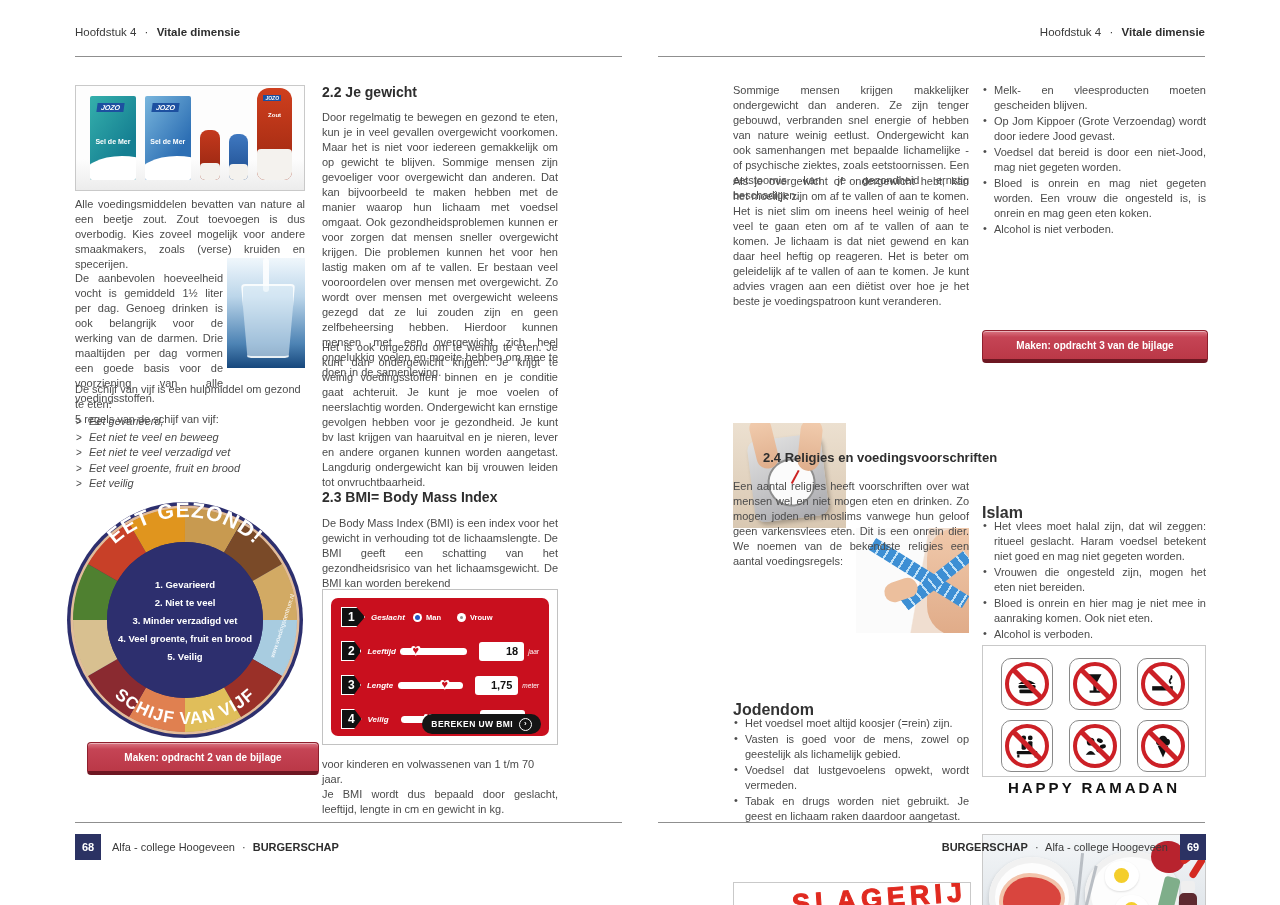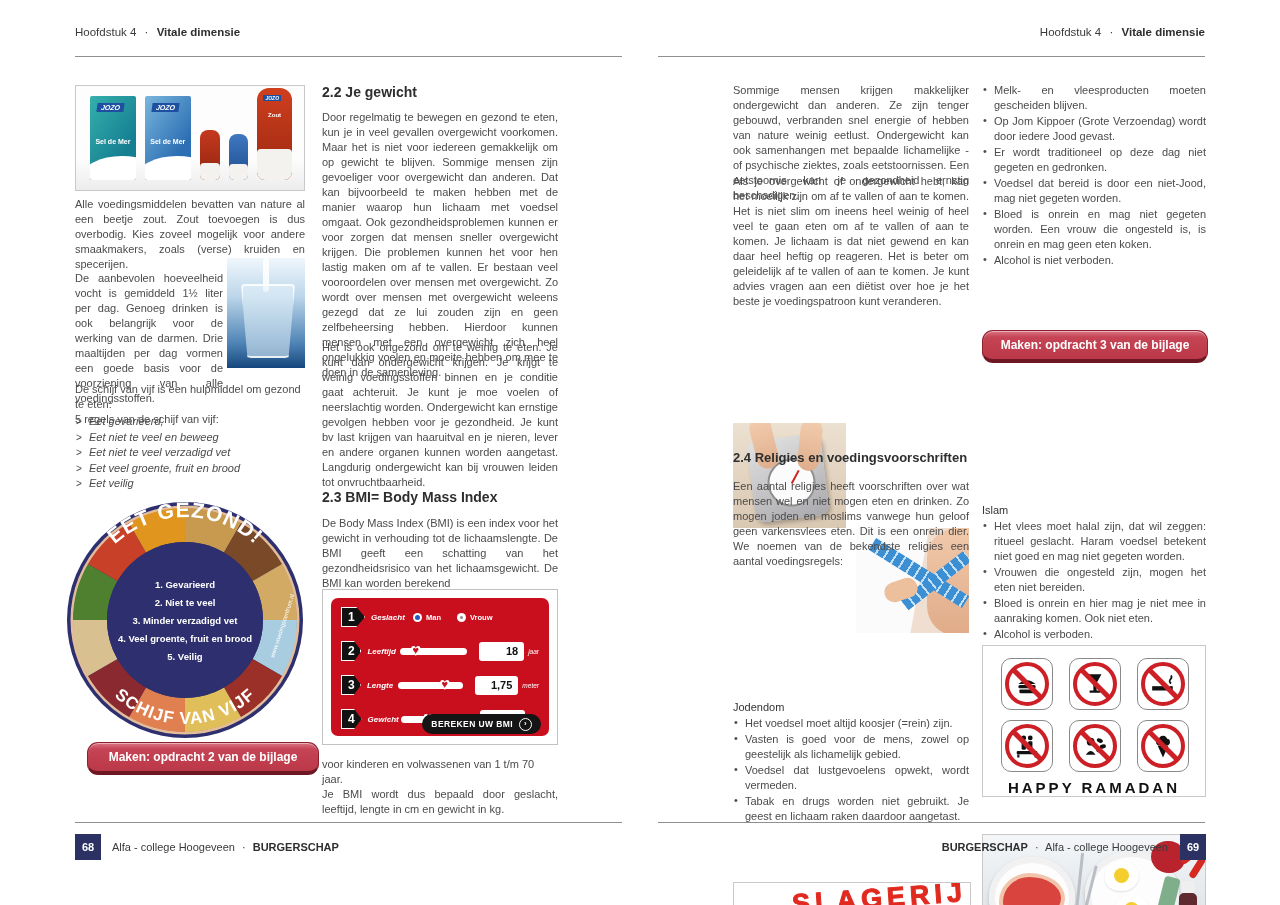--- a/index.html
+++ b/index.html
@@ -2,34 +2,34 @@
 <html><head>
 <meta charset="utf-8">
 <style>
   html,body{margin:0;padding:0;background:#fff;}
   .sheet{position:relative;width:1280px;height:905px;background:#ffffff;overflow:hidden;
          font-family:"Liberation Sans",sans-serif;color:#4b4b4b;}
   .abs{position:absolute;}
   .body-text{font-size:11px;line-height:15px;text-align:justify;color:#4b4b4b;}
   .h2{font-size:14px;font-weight:bold;color:#2e2e2e;}
   .h2.small{font-size:13px;white-space:nowrap;}
-  .subhead{font-size:11px;font-weight:normal;color:#333;}
+  .subhead{font-size:16px;font-weight:bold;color:#333;}
   .rule{height:1px;background:#8f8f8f;}
   .hdr{font-size:11.5px;color:#3a3a3a;}
   .hdr b{color:#2e2e2e;}
   ul.blist{list-style:none;margin:0;padding:0;}
   ul.blist li{position:relative;padding-left:12px;margin:0 0 1px 0;font-size:11px;line-height:15px;text-align:justify;}
   ul.blist li::before{content:"•";position:absolute;left:1px;top:-1px;font-size:11px;color:#4b4b4b;}
   ul.rules{list-style:none;margin:0;padding:0;}
   ul.rules li{position:relative;padding-left:14px;font-size:11px;line-height:15.5px;font-style:italic;color:#4b4b4b;}
   ul.rules li::before{content:">";position:absolute;left:1px;font-style:normal;font-size:10px;color:#4b4b4b;}
   .task-banner{background:linear-gradient(#da7683 0%,#c54455 22%,#ba3847 100%);
-    border:1px solid #8e1f2d;border-bottom:4px solid #6d1722;border-radius:11px;
+    border:1px solid #8e1f2d;border-bottom:4px solid #6d1722;border-radius:4px;
     box-shadow:inset 0 1px 0 rgba(255,255,255,.45);
-    color:#fff;font-weight:bold;font-size:12px;display:flex;align-items:center;justify-content:center;}
+    color:#fff;font-weight:bold;font-size:10px;display:flex;align-items:center;justify-content:center;}
   .pagenum{width:26px;height:26px;background:#2b3263;color:#fff;font-weight:bold;font-size:11px;
     display:flex;align-items:center;justify-content:center;}
   .foot-text{font-size:11px;color:#3a3a3a;}
   .foot-text b{color:#2e2e2e;}
   .photo-frame{border:1px solid #c9c9c9;background:#fff;}
 
   
   .jozo-wrap{display:flex;align-items:flex-end;gap:9px;padding:9px 12px 10px 14px;
     background:linear-gradient(#fdfdfd 70%,#ececec 100%);}
   .jozo-box{width:58px;height:84px;border-radius:2px;position:relative;overflow:hidden;}
@@ -261,21 +261,21 @@
           <span class="heart" style="left:58%;">
               <span class="ho">♥</span>
               <span class="hi">♥</span>
             </span>
         </span>
         <span class="vbox">1,75</span>
         <span class="unit">meter</span>
       </div>
       <div class="bmi-row" style="top:110px;">
         <div class="bmi-badge">4</div>
-        <span class="bmi-label">Gewicht</span>
+        <span class="bmi-label">Veilig</span>
         <span class="track">
           <span class="heart" style="left:28%;">
               <span class="ho">♥</span>
               <span class="hi">♥</span>
             </span>
         </span>
         <span class="vbox">80,0</span>
         <span class="unit">kilo</span>
       </div>
       <div class="bmi-btn">
@@ -318,40 +318,39 @@
     <div class="foot" style="left:66px;top:-4px;transform:rotate(6deg);"></div>
   </div>
 
   <div class="abs tape-photo" style="left:856px;top:313px;width:113px;height:105px;">
     <div class="torso"></div>
     <div class="tape" style="left:8px;top:38px;width:110px;height:14px;transform:rotate(32deg);"></div>
     <div class="tape" style="left:40px;top:46px;width:80px;height:13px;transform:rotate(-38deg);"></div>
     <div class="hand" style="left:28px;top:52px;transform:rotate(-18deg);"></div>
   </div>
 
-  <div class="abs h2 small" style="left:733px;top:450px;">2.4  Religies en voedingsvoorschriften</div>
+  <div class="abs h2 small" style="left:733px;top:450px;padding-left:30px;">2.4  Religies en voedingsvoorschriften</div>
   <div class="abs body-text" style="left:733px;top:479px;width:236px;">Een aantal religies heeft voorschriften over wat mensen wel en niet mogen eten en drinken. Zo mogen joden en moslims vanwege hun geloof geen varkensvlees eten. Dit is een onrein dier. We noemen van de bekendste religies een aantal voedingsregels:</div>
 
   <div class="abs cartoon photo-frame" style="left:733px;top:562px;width:236px;height:132px;">
     <div class="slagerij">SLAGERIJ</div>
 
   </div>
 
   <div class="abs subhead" style="left:733px;top:701px;">Jodendom</div>
   <ul class="blist abs" style="left:733px;top:716px;width:236px;">
     <li>Het voedsel moet altijd koosjer (=rein) zijn.</li>
     <li>Vasten is goed voor de mens, zowel op geestelijk als lichamelijk gebied.</li>
     <li>Voedsel dat lustgevoelens opwekt, wordt vermeden.</li>
     <li>Tabak en drugs worden niet gebruikt. Je geest en lichaam raken daardoor aangetast.</li>
   </ul>
 
   <ul class="blist abs" style="left:982px;top:83px;width:224px;">
     <li>Melk- en vleesproducten moeten gescheiden blijven.</li>
     <li>Op Jom Kippoer (Grote Verzoendag) wordt door iedere Jood gevast.</li>
-    <li>Er wordt traditioneel op deze dag niet gegeten en gedronken.</li>
     <li>Voedsel dat bereid is door een niet-Jood, mag niet gegeten worden.</li>
     <li>Bloed is onrein en mag niet gegeten worden. Een vrouw die ongesteld is, is onrein en mag geen eten koken.</li>
     <li>Alcohol is niet verboden.</li>
   </ul>
 
   <div class="abs task-banner" style="left:982px;top:330px;width:224px;height:28px;">Maken: opdracht 3 van de bijlage</div>
 
   <div class="abs food-photo photo-frame" style="left:982px;top:380px;width:224px;height:110px;box-sizing:border-box;">
     <div class="plate" style="left:6px;top:22px;width:86px;height:80px;"></div>
     <div class="steak" style="left:16px;top:38px;"></div>
@@ -373,21 +372,21 @@
   </div>
 
   <div class="abs subhead" style="left:982px;top:504px;">Islam</div>
   <ul class="blist abs" style="left:982px;top:519px;width:224px;">
     <li>Het vlees moet halal zijn, dat wil zeggen: ritueel geslacht. Haram voedsel betekent niet goed en mag niet gegeten worden.</li>
     <li>Vrouwen die ongesteld zijn, mogen het eten niet bereiden.</li>
     <li>Bloed is onrein en hier mag je niet mee in aanraking komen. Ook niet eten.</li>
     <li>Alcohol is verboden.</li>
   </ul>
 
-  <div class="abs ramadan photo-frame" style="left:982px;top:645px;width:224px;height:152px;">
+  <div class="abs ramadan photo-frame" style="left:982px;top:645px;width:224px;height:132px;">
     <div class="ram-grid">
       <div class="ram-tile">
         <svg width="26" height="26" viewBox="0 0 24 24" fill="#111">
           <path d="M4 12 q8 -7 16 0 z"></path>
             <rect x="4" y="13" width="16" height="3" rx="1.5"></rect>
             <rect x="5" y="17" width="14" height="3.5" rx="1"></rect>
         </svg>
         <div class="ban"></div>
       </div>
       <div class="ram-tile">

